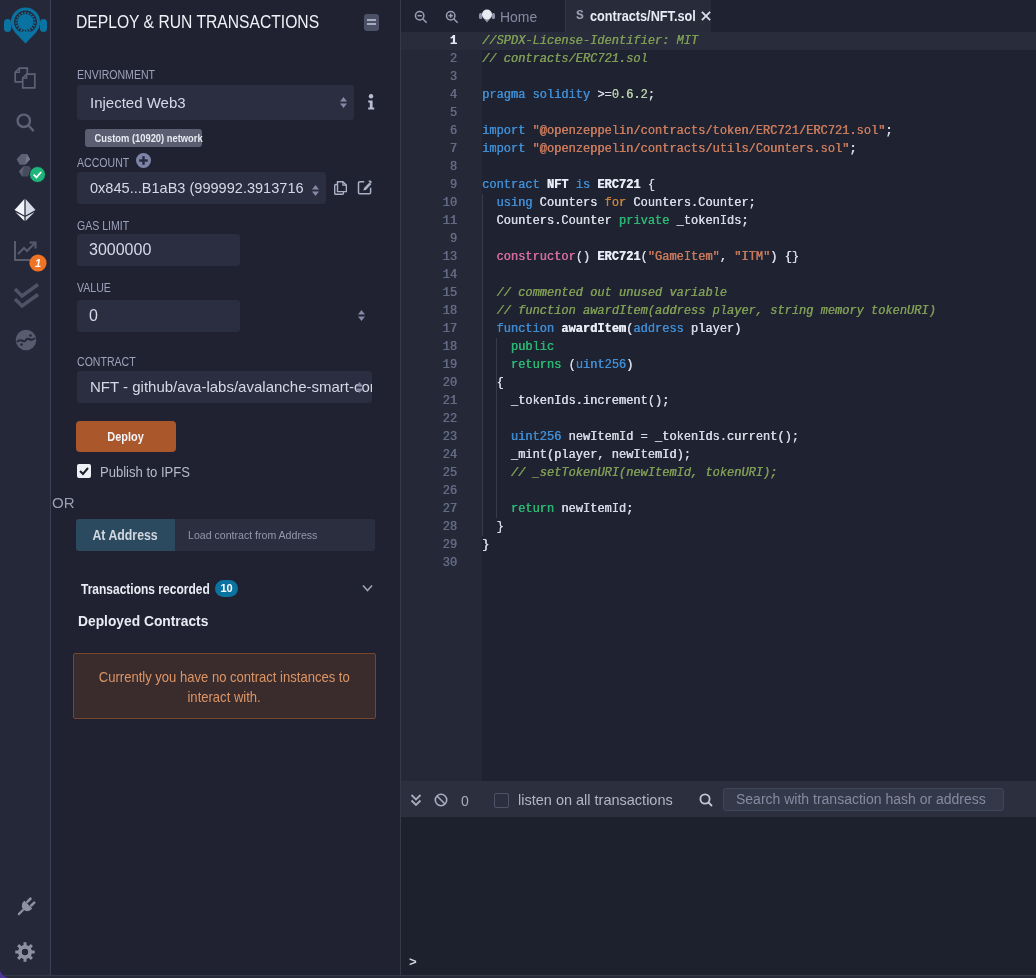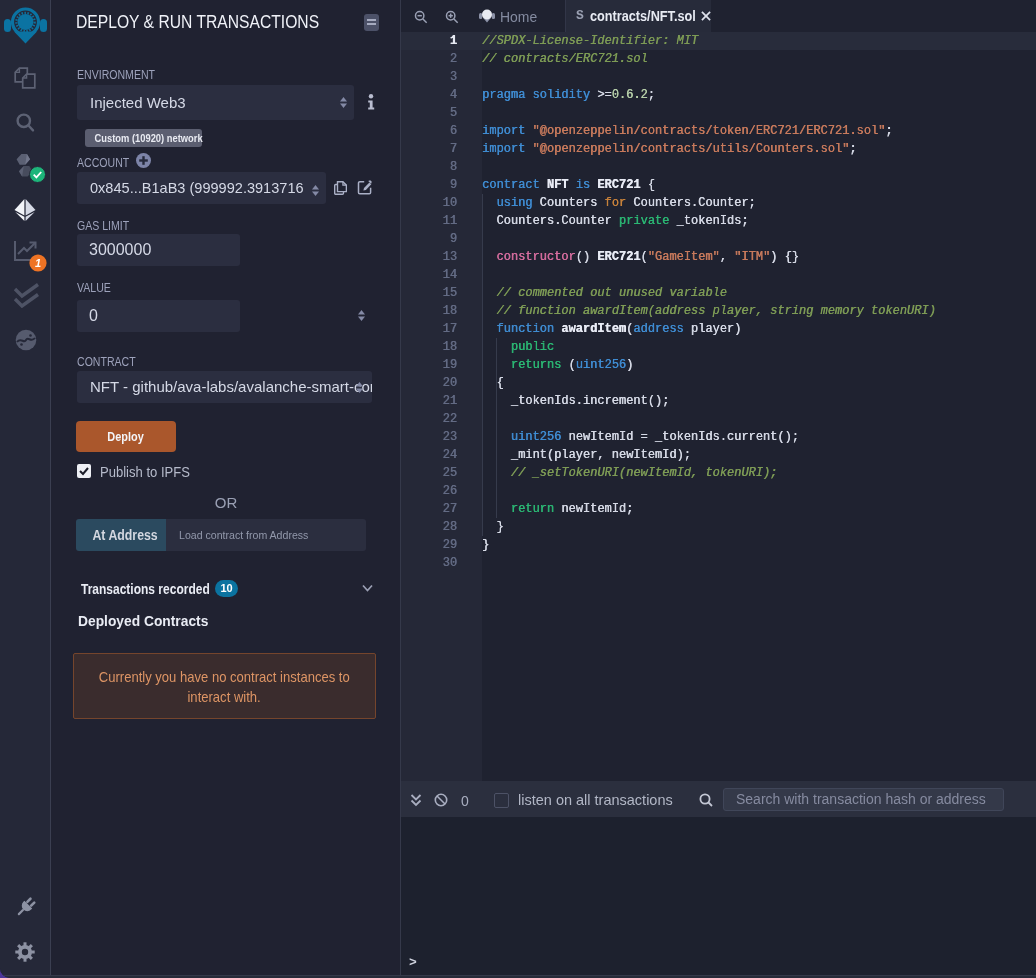--- a/index.html
+++ b/index.html
@@ -104,24 +104,24 @@
 
     <div class="abs" style="left:24px;top:421px;width:100px;height:31px;background:#aa572c;border-radius:4px;color:#f3f4f8;font-size:13.5px;font-weight:bold;text-align:center;line-height:31px;"><span style="display:inline-block;transform:scaleX(0.81);">Deploy</span></div>
 
     <div class="abs" style="left:25px;top:464px;width:14px;height:14px;background:#eef0f5;border-radius:2px;">
       <svg width="14" height="14" viewBox="0 0 14 14">
           <path d="M3 7 L6 10 L11 4" stroke="#1c1e2a" stroke-width="2" fill="none"></path>
         </svg>
     </div>
     <div class="abs" style="left:48px;top:463px;font-size:15px;color:#b6bbcb;transform:scaleX(0.87);transform-origin:left top;white-space:nowrap;">Publish to IPFS</div>
 
-    <div class="abs" style="left:0;top:494px;width:348px;text-align:center;font-size:15px;color:#9aa0b4;">OR</div>
+    <div class="abs" style="left:0;top:494px;width:348px;font-size:15px;color:#9aa0b4;">OR</div>
 
     <div class="abs" style="left:24px;top:519px;width:99px;height:32px;background:#2b4a5f;border-radius:3px 0 0 3px;color:#d3d7e0;font-size:14px;font-weight:bold;text-align:center;line-height:32px;"><span style="display:inline-block;transform:scaleX(0.88);">At Address</span></div>
-    <div class="abs" style="left:114px;top:519px;width:200px;height:32px;background:#2b2e3f;border-radius:0 3px 3px 0;color:#9298ab;font-size:11.5px;line-height:32px;padding-left:13px;"><span style="display:inline-block;transform:scaleX(0.92);transform-origin:left center;">Load contract from Address</span></div>
+    <div class="abs" style="left:123px;top:519px;width:200px;height:32px;background:#2b2e3f;border-radius:0 3px 3px 0;color:#9298ab;font-size:11.5px;line-height:32px;padding-left:13px;"><span style="display:inline-block;transform:scaleX(0.92);transform-origin:left center;">Load contract from Address</span></div>
 
     <div class="abs" style="left:29px;top:580px;font-size:15px;font-weight:bold;color:#e9ecf4;transform:scaleX(0.8);transform-origin:left top;white-space:nowrap;">Transactions recorded</div>
     <div class="abs" style="left:163px;top:580px;width:23px;height:17px;background:#0b73a0;border-radius:8.5px;color:#fff;font-size:11px;font-weight:bold;text-align:center;line-height:17px;">10</div>
     <svg class="abs" style="left:310px;top:584px;" width="11" height="8" viewBox="0 0 11 8">
         <path d="M1 1.5 L5.5 6.5 L10 1.5" stroke="#9ba0b4" stroke-width="1.7" fill="none"></path>
       </svg>
 
     <div class="abs" style="left:26px;top:612px;font-size:15px;font-weight:bold;color:#e9ecf4;transform:scaleX(0.92);transform-origin:left top;white-space:nowrap;">Deployed Contracts</div>
 
     <div class="abs" style="left:21px;top:653px;width:303px;height:66px;background:#3a2c2d;border:1px solid #75452c;border-radius:2px;color:#de9565;font-size:15px;text-align:center;padding-top:13px;line-height:20px;transform-origin:center top;"><span style="display:inline-block;transform:scaleX(0.87);white-space:nowrap;">Currently you have no contract instances to</span><br><span style="display:inline-block;transform:scaleX(0.87);">interact with.</span></div>

